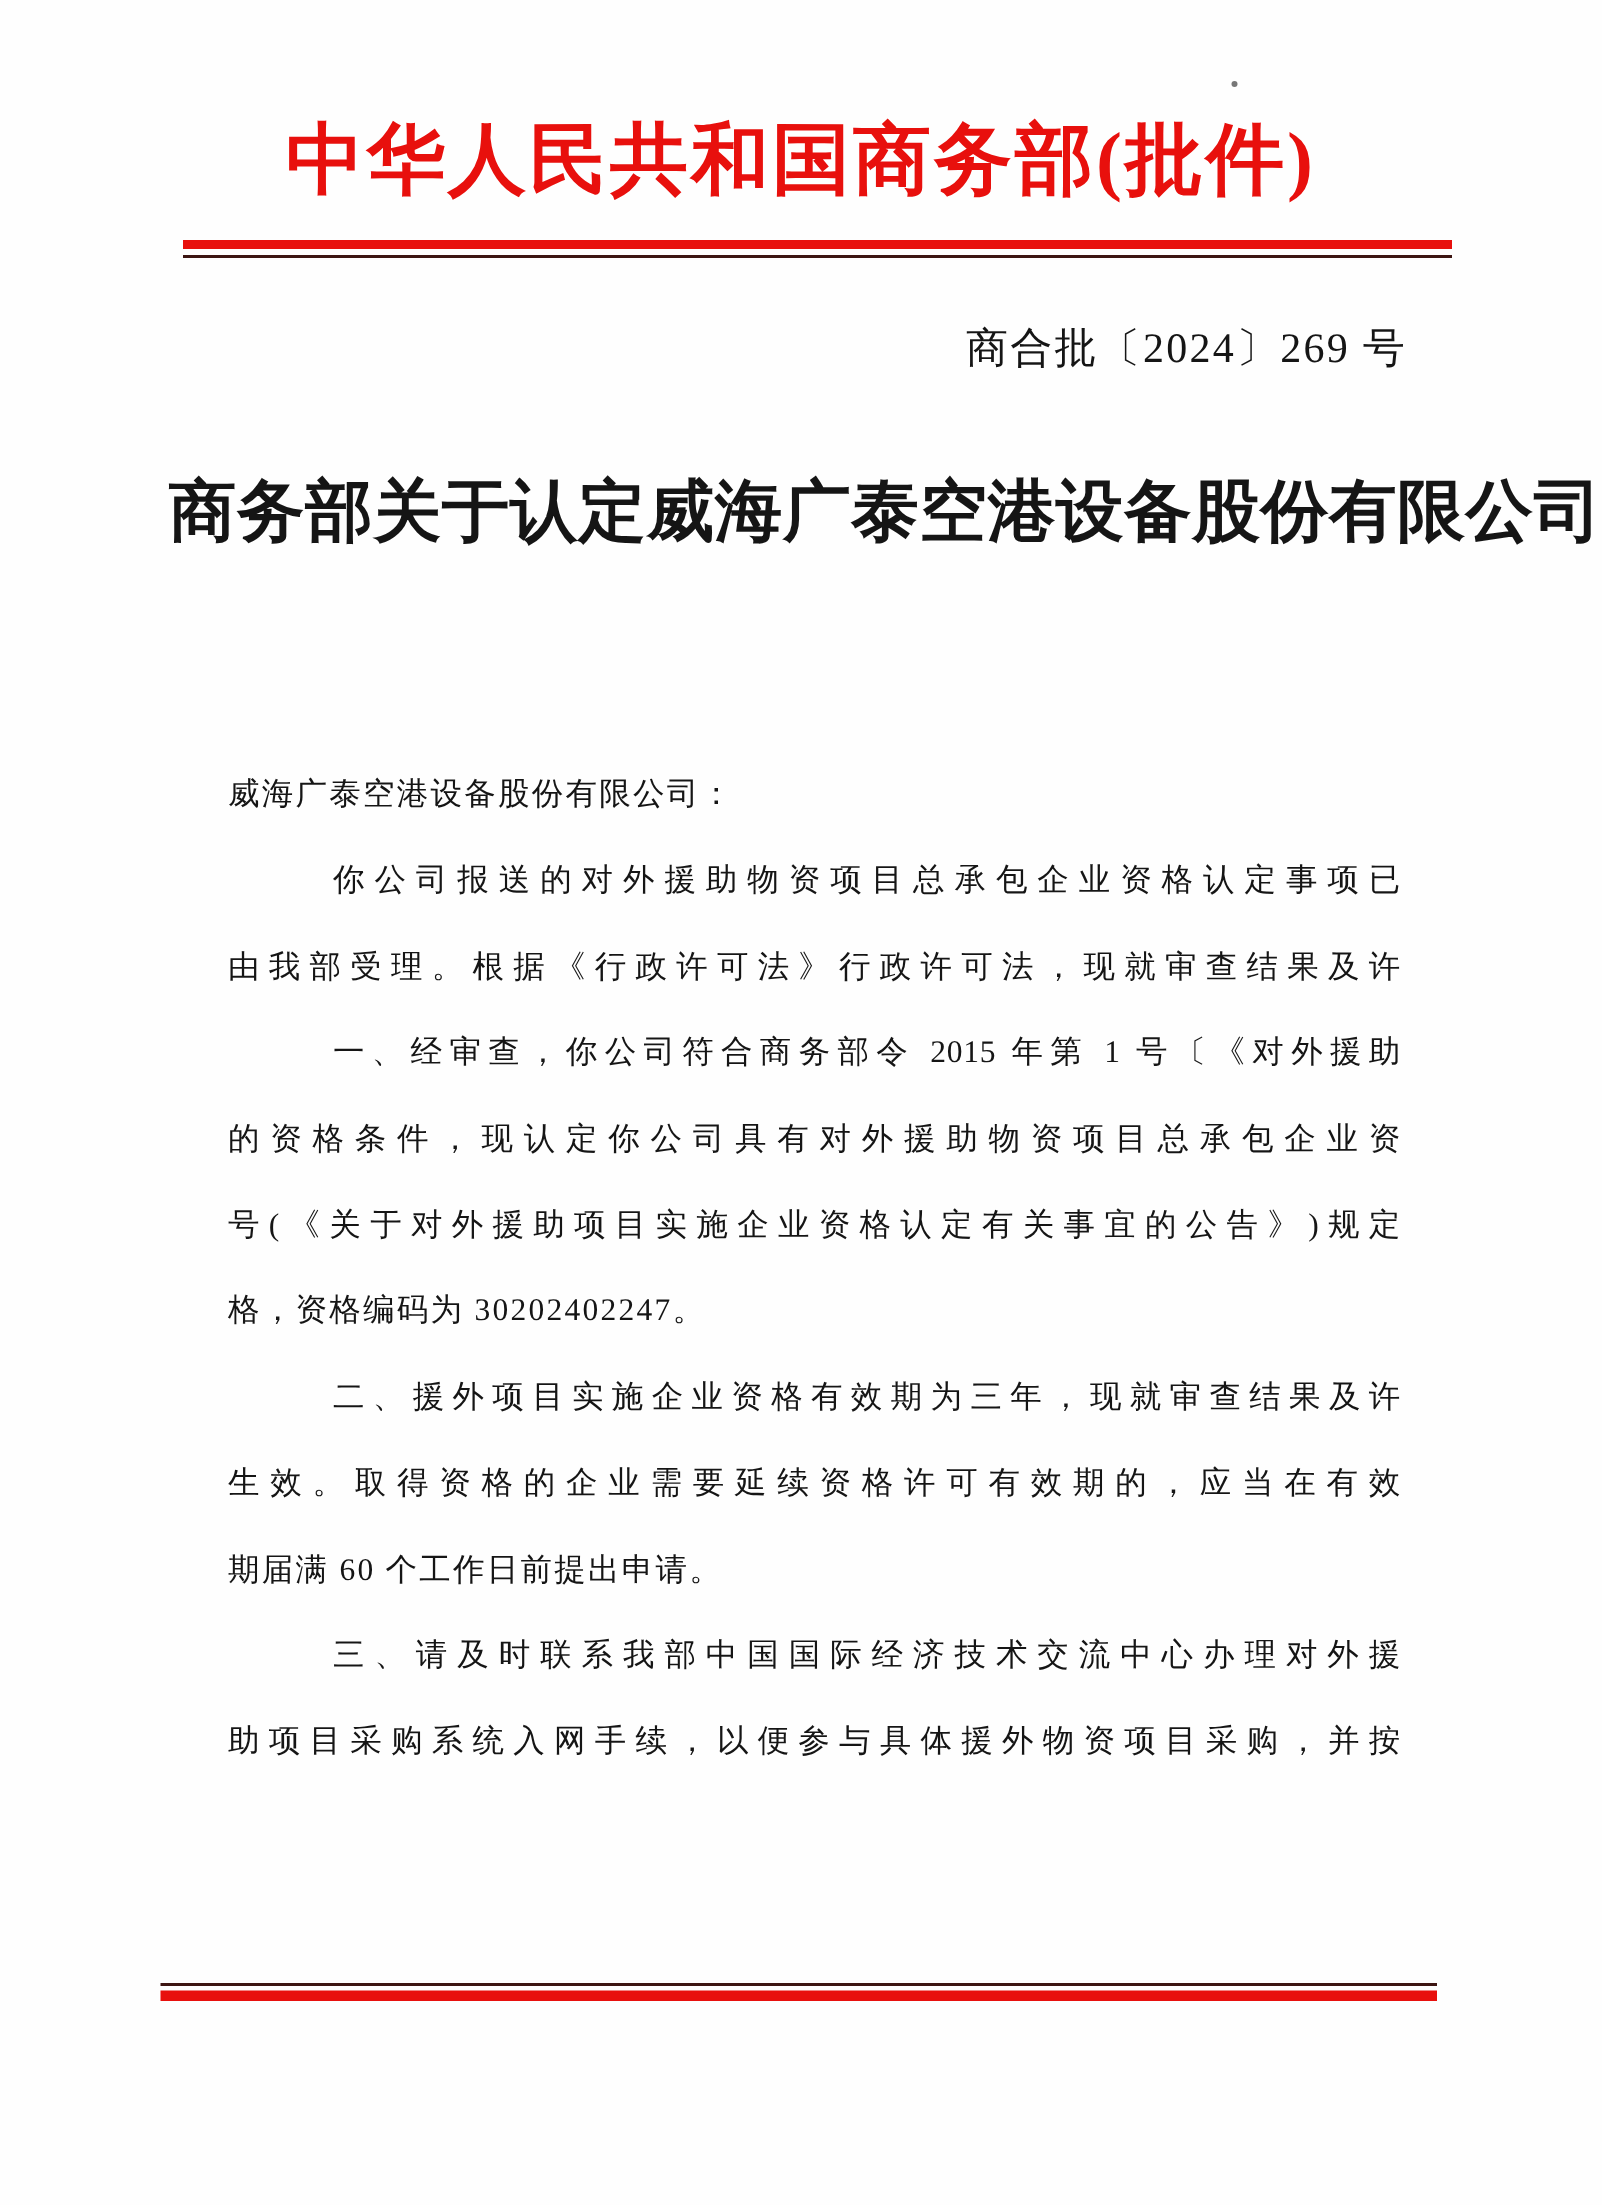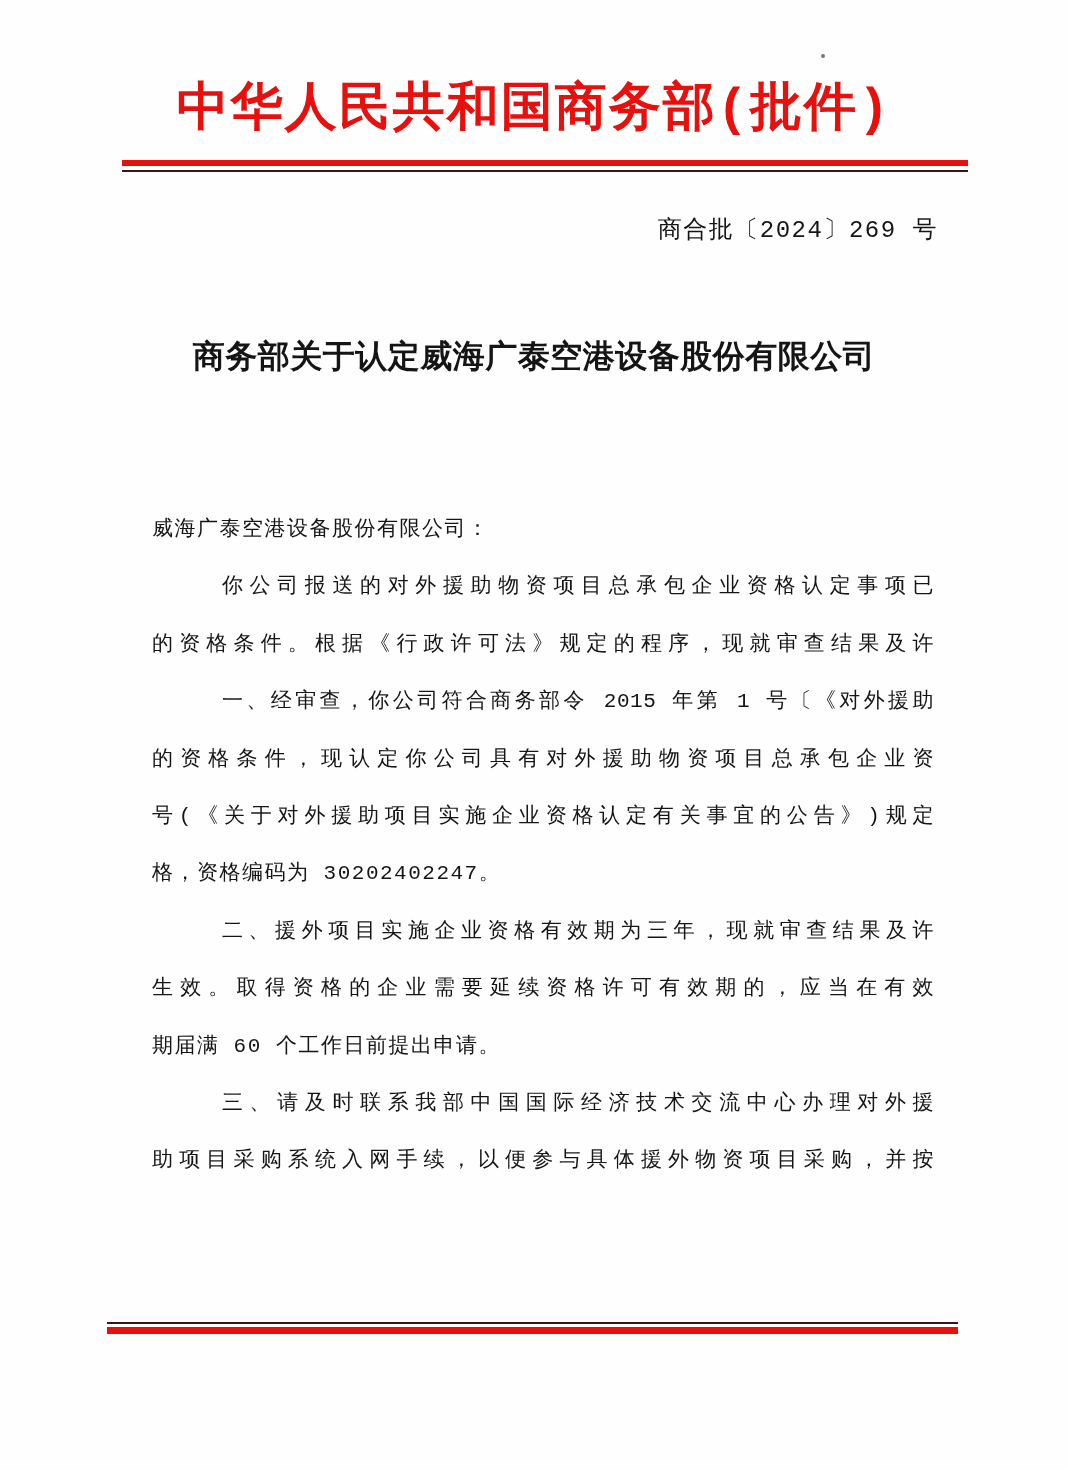--- a/index.html
+++ b/index.html
@@ -2,21 +2,21 @@
 <html style="--red: #e8100d; --dark-line: #3c1512; --text: #151515;"><head>
 <meta charset="utf-8">
 <style>
   html,body { margin:0; padding:0; background:#ffffff; }
   .page {
     position: relative;
     width: 1068px;
     height: 1470px;
     background: #fefefe;
     overflow: hidden;
-    font-family: Liberation Mono, monospace;
+    font-family: Liberation Serif, serif;
     color: #151515;
   }
   .header-title {
     position: absolute;
     top: 72px;
     left: 0;
     width: 100%;
     text-align: center;
     font-size: 52px;
     font-weight: bold;
@@ -31,31 +31,31 @@
     width: 846px;
   }
   .rule-top .red-band  { height: 6px; background: var(--red, #e8100d); }
   .rule-top .dark-band { height: 2px; margin-top: 4px; background: var(--dark-line, #3c1512); }
   .doc-number {
     position: absolute;
     top: 213px;
     left: 148px;
     width: 790px;
     text-align: right;
-    font-size: 24px;
+    font-size: 28px;
     letter-spacing: 1.5px;
     white-space: nowrap;
   }
   .doc-title {
     position: absolute;
-    top: 326px;
+    top: 308px;
     left: 0;
     width: 100%;
-    text-align: center;
-    font-size: 32px;
+    text-align: right;
+    font-size: 45px;
     font-weight: bold;
     line-height: 66px;
     letter-spacing: 0.5px;
   }
   .body-text {
     position: absolute;
     top: 501px;
     left: 152px;
     width: 782px;
     font-size: 21px;
@@ -104,21 +104,21 @@
 
   <div class="doc-number">商合批〔2024〕269 号</div>
 
   <div class="doc-title">
     <div>商务部关于认定威海广泰空港设备股份有限公司</div>
   </div>
 
   <div class="body-text">
     <div class="line">威海广泰空港设备股份有限公司：</div>
     <div class="line justify indent">你公司报送的对外援助物资项目总承包企业资格认定事项已</div>
-    <div class="line justify">的资格条件。根据《行政许可法》规定的程序，现就审查结果及许</div>
+    <div class="line justify">由我部受理。根据《行政许可法》行政许可法，现就审查结果及许</div>
     <div class="line justify indent">一、经审查，你公司符合商务部令 2015 年第 1 号〔《对外援助</div>
     <div class="line justify">的资格条件，现认定你公司具有对外援助物资项目总承包企业资</div>
     <div class="line justify">号(《关于对外援助项目实施企业资格认定有关事宜的公告》)规定</div>
     <div class="line">格，资格编码为 30202402247。</div>
     <div class="line justify indent">二、援外项目实施企业资格有效期为三年，现就审查结果及许</div>
     <div class="line justify">生效。取得资格的企业需要延续资格许可有效期的，应当在有效</div>
     <div class="line">期届满 60 个工作日前提出申请。</div>
     <div class="line justify indent">三、请及时联系我部中国国际经济技术交流中心办理对外援</div>
     <div class="line justify">助项目采购系统入网手续，以便参与具体援外物资项目采购，并按</div>
   </div>

